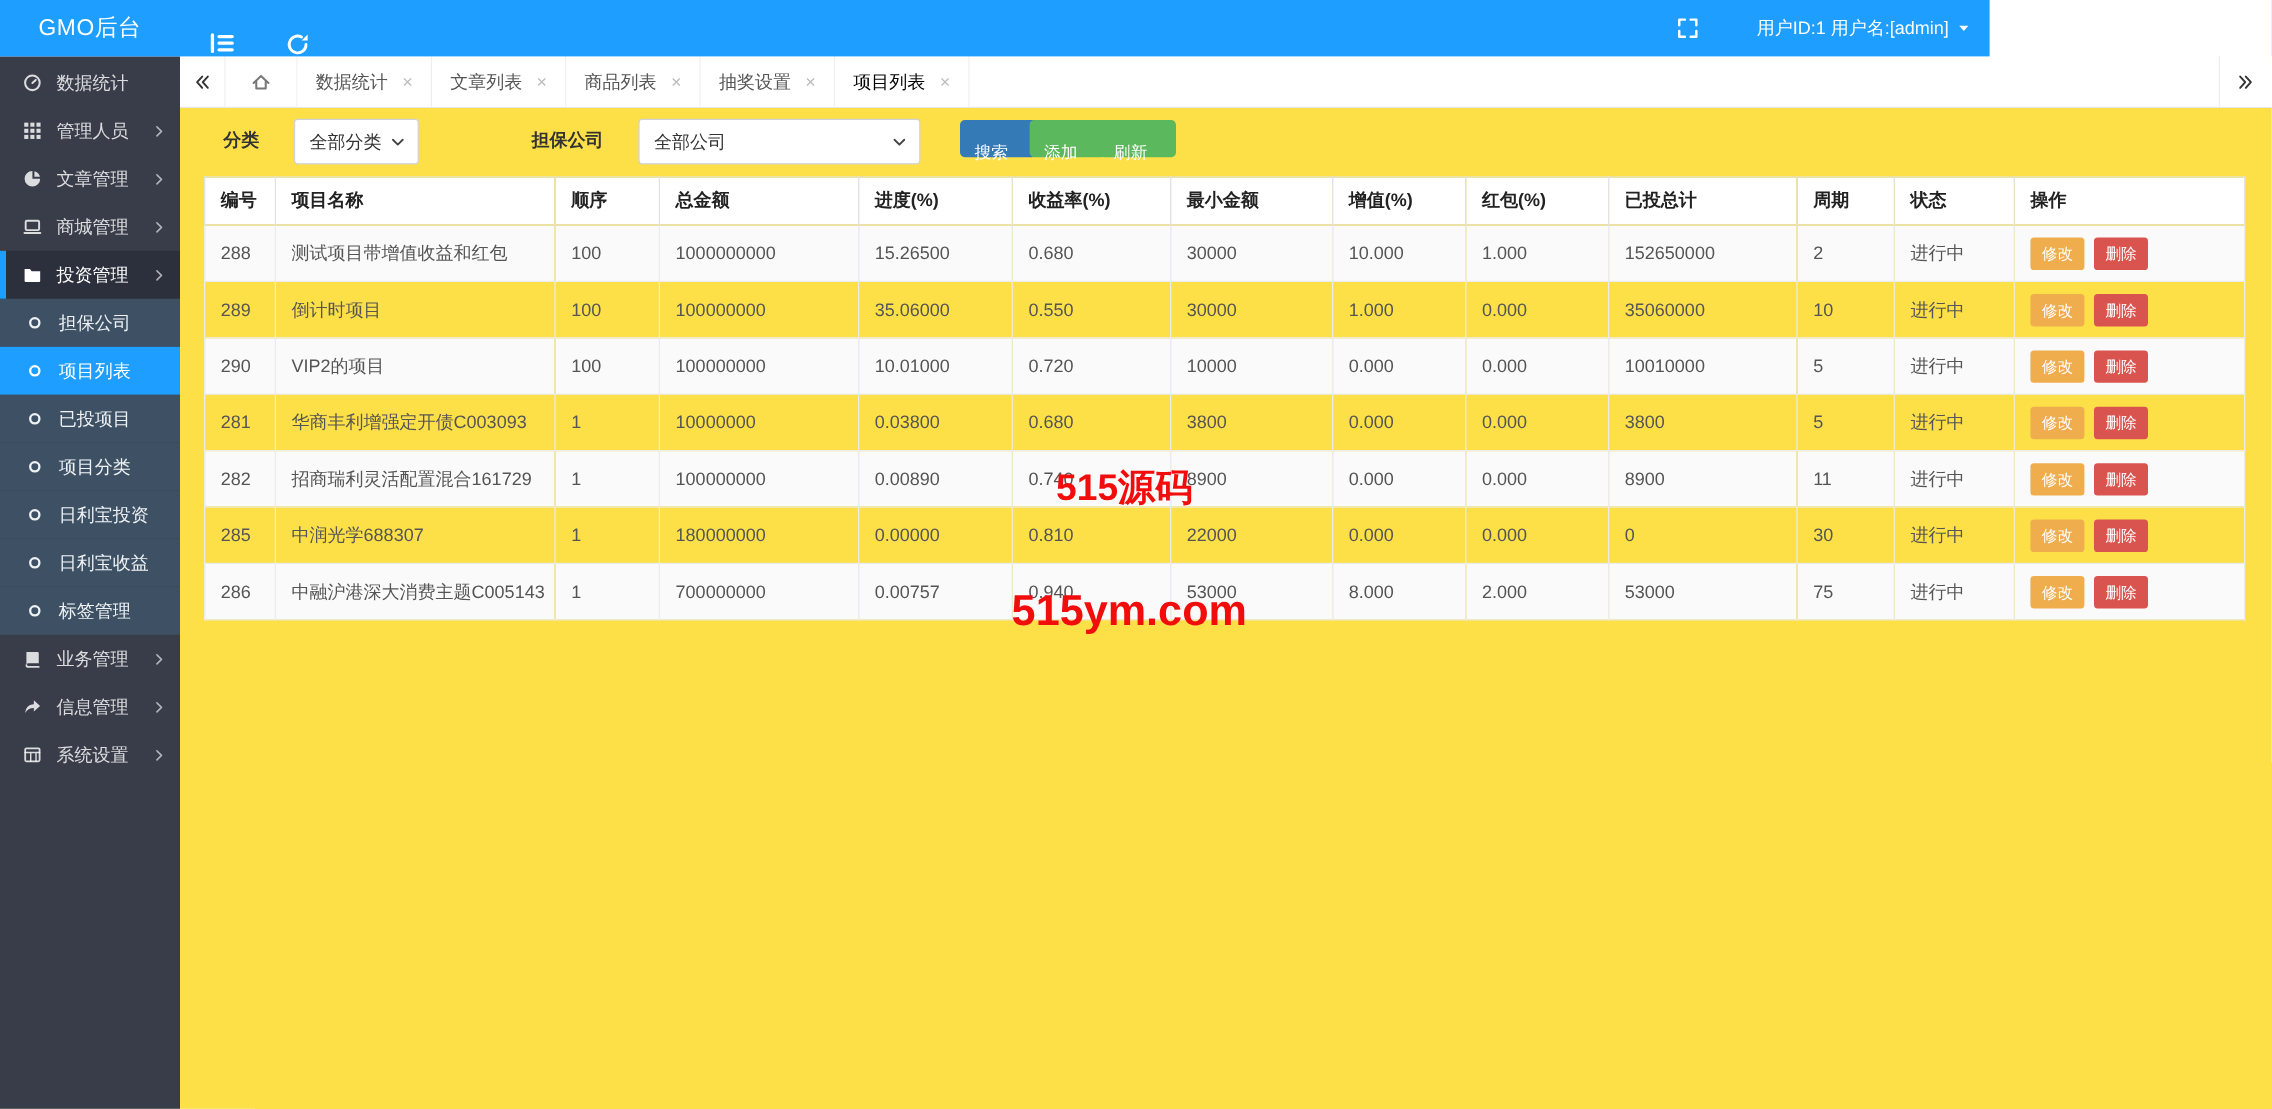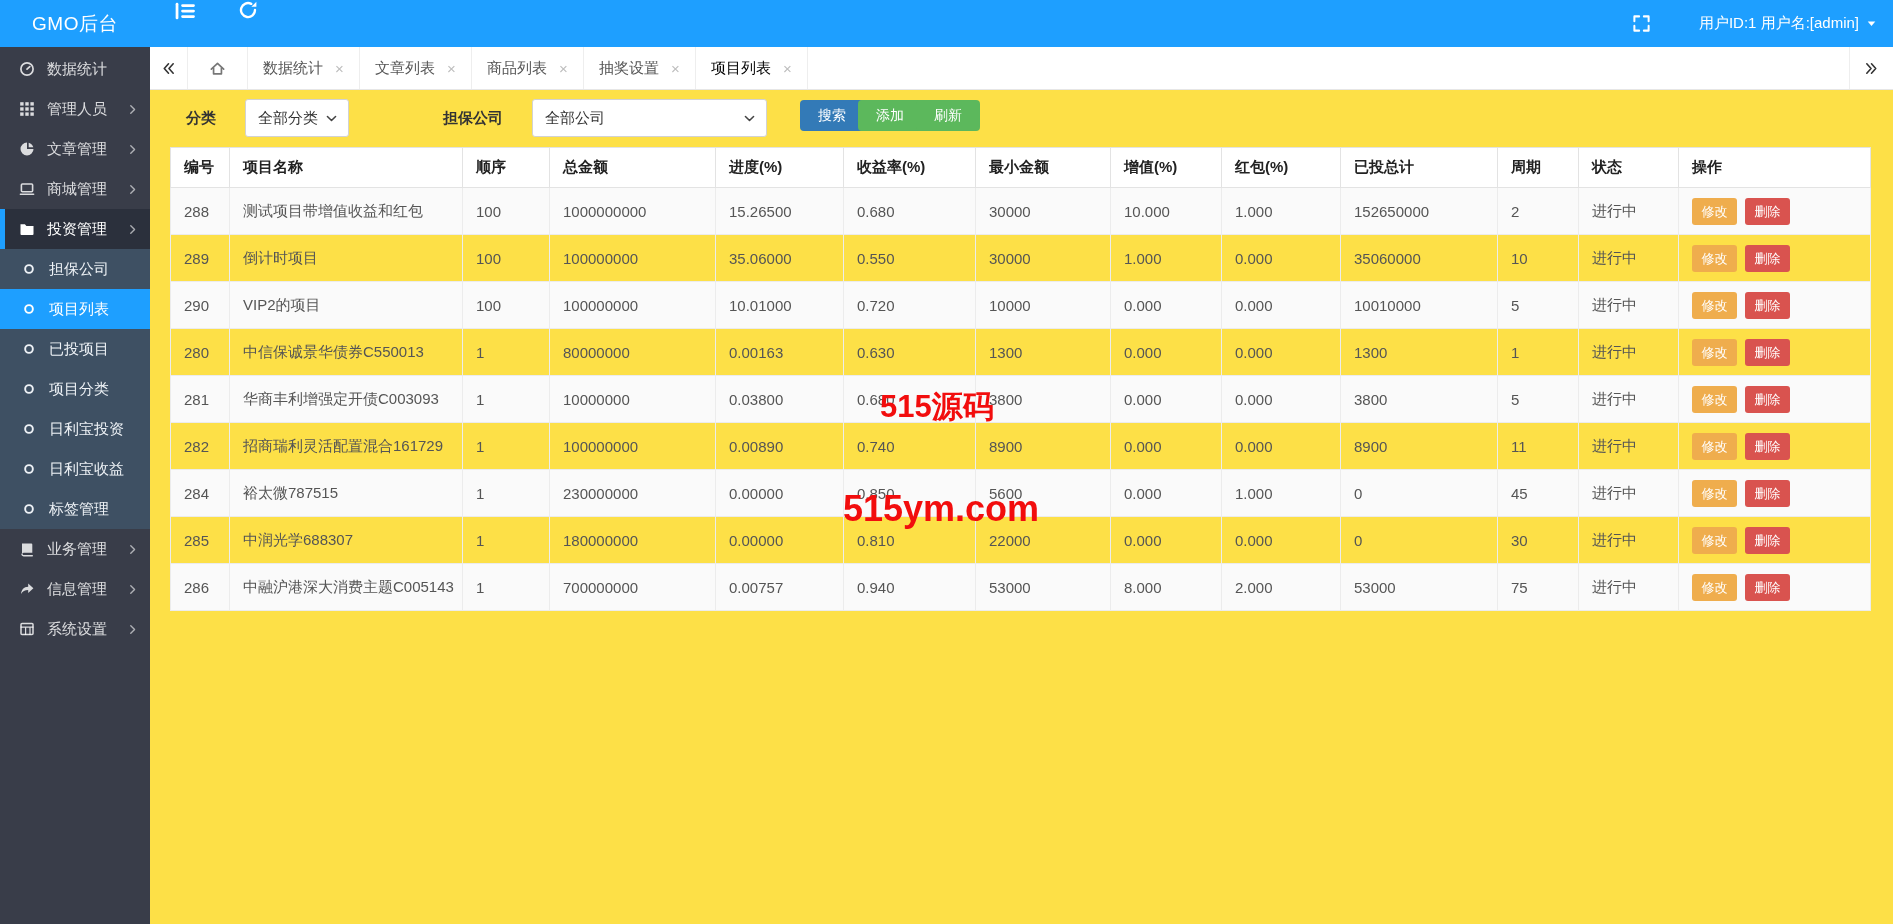--- a/index.html
+++ b/index.html
@@ -6,21 +6,21 @@
   html,body{width:1893px;height:924px;}
   body{
     position:relative;overflow:hidden;background:#fff;
     font-family:"Liberation Sans","DejaVu Sans",sans-serif;
     -webkit-font-smoothing:antialiased;
   }
   .icn{display:inline-flex;align-items:center;justify-content:center}
   .icn svg{display:block;width:100%;height:100%}
 
   
-  .topbar{position:absolute;top:0;left:0;width:1893px;height:47px;background:var(--accent,#1e9fff);display:flex;align-items:flex-start;color:#fff;z-index:5}
+  .topbar{position:absolute;top:0;left:0;width:1658px;height:47px;background:var(--accent,#1e9fff);display:flex;align-items:flex-end;color:#fff;z-index:5}
   .logo{width:150px;height:47px;line-height:47px;text-align:center;font-size:19px;color:#fff;letter-spacing:.5px}
   .tb-icon{width:22px;height:22px;color:#fff;cursor:pointer}
   #menuToggle{margin-left:24px}
   #refreshTop{margin-left:42px;width:20px;height:20px}
   .topbar-right{position:absolute;right:16px;top:0;height:47px;display:flex;align-items:center}
   #fullscreen{width:19px;height:19px;margin-right:48px}
   .user-chip{display:flex;align-items:center;font-size:15px;color:#fff;cursor:pointer}
   .user-chip .caret{width:11px;height:11px;margin-left:7px;color:#fff}
 
   
@@ -52,21 +52,21 @@
   .content{position:absolute;left:0;top:43px;width:1743px;height:834px;background:#fde047}
 
   
   .filter-label{position:absolute;top:18px;font-size:15px;font-weight:bold;color:#333;line-height:20px}
   #lblCat{left:36px}
   #lblComp{left:293px}
   .selectbox{position:absolute;top:9px;height:38px;border:1px solid #d2d2d2;border-radius:3px;background:#fff;display:flex;align-items:center;font-size:15px;color:#333;padding:0 10px 0 12px;cursor:pointer}
   .selectbox .sel-caret{width:13px;height:13px;color:#444;margin-left:auto}
   #selCat{left:95px;width:104px}
   #selComp{left:382px;width:235px}
-  .btn{position:absolute;top:10px;height:31px;width:64px;border:none;border-radius:4px;color:#fff;font-size:14px;text-align:center;line-height:31px;cursor:pointer;padding:0}
+  .btn{position:absolute;top:10px;height:31px;width:64px;border:none;border-radius:4px;color:#fff;font-size:14px;text-align:left;line-height:31px;cursor:pointer;padding:12px}
   #btnSearch{left:650px;background:var(--btn-primary,#337ab7)}
   #btnAdd{left:708px;background:var(--btn-success,#5cb85c)}
   #btnRefresh{left:766px;background:var(--btn-success,#5cb85c)}
 
   
   .table-wrap{position:absolute;left:20px;top:57px;width:1700px}
   table{border-collapse:collapse;table-layout:fixed;width:1700px}
   th,td{border:1px solid #ececec;text-align:left;padding:0 6px 0 13px;white-space:nowrap;overflow:hidden}
   th{height:40px;font-size:15px;font-weight:bold;color:#222;background:#fff;border-color:#e3e3e3}
   td{height:47px;font-size:15px;color:#555}
@@ -440,35 +440,20 @@
               <td>0.720</td>
               <td>10000</td>
               <td>0.000</td>
               <td>0.000</td>
               <td>10010000</td>
               <td>5</td>
               <td>进行中</td>
               <td><button class="mini-btn edit">修改</button><button class="mini-btn del">删除</button></td>
             </tr>
             <tr>
-              <td>280</td>
-              <td>中信保诚景华债券C550013</td>
-              <td>1</td>
-              <td>80000000</td>
-              <td>0.00163</td>
-              <td>0.630</td>
-              <td>1300</td>
-              <td>0.000</td>
-              <td>0.000</td>
-              <td>1300</td>
-              <td>1</td>
-              <td>进行中</td>
-              <td><button class="mini-btn edit">修改</button><button class="mini-btn del">删除</button></td>
-            </tr>
-            <tr>
               <td>281</td>
               <td>华商丰利增强定开债C003093</td>
               <td>1</td>
               <td>10000000</td>
               <td>0.03800</td>
               <td>0.680</td>
               <td>3800</td>
               <td>0.000</td>
               <td>0.000</td>
               <td>3800</td>
@@ -481,35 +466,20 @@
               <td>招商瑞利灵活配置混合161729</td>
               <td>1</td>
               <td>100000000</td>
               <td>0.00890</td>
               <td>0.740</td>
               <td>8900</td>
               <td>0.000</td>
               <td>0.000</td>
               <td>8900</td>
               <td>11</td>
-              <td>进行中</td>
-              <td><button class="mini-btn edit">修改</button><button class="mini-btn del">删除</button></td>
-            </tr>
-            <tr>
-              <td>284</td>
-              <td>裕太微787515</td>
-              <td>1</td>
-              <td>230000000</td>
-              <td>0.00000</td>
-              <td>0.850</td>
-              <td>5600</td>
-              <td>0.000</td>
-              <td>1.000</td>
-              <td>0</td>
-              <td>45</td>
               <td>进行中</td>
               <td><button class="mini-btn edit">修改</button><button class="mini-btn del">删除</button></td>
             </tr>
             <tr>
               <td>285</td>
               <td>中润光学688307</td>
               <td>1</td>
               <td>180000000</td>
               <td>0.00000</td>
               <td>0.810</td>

